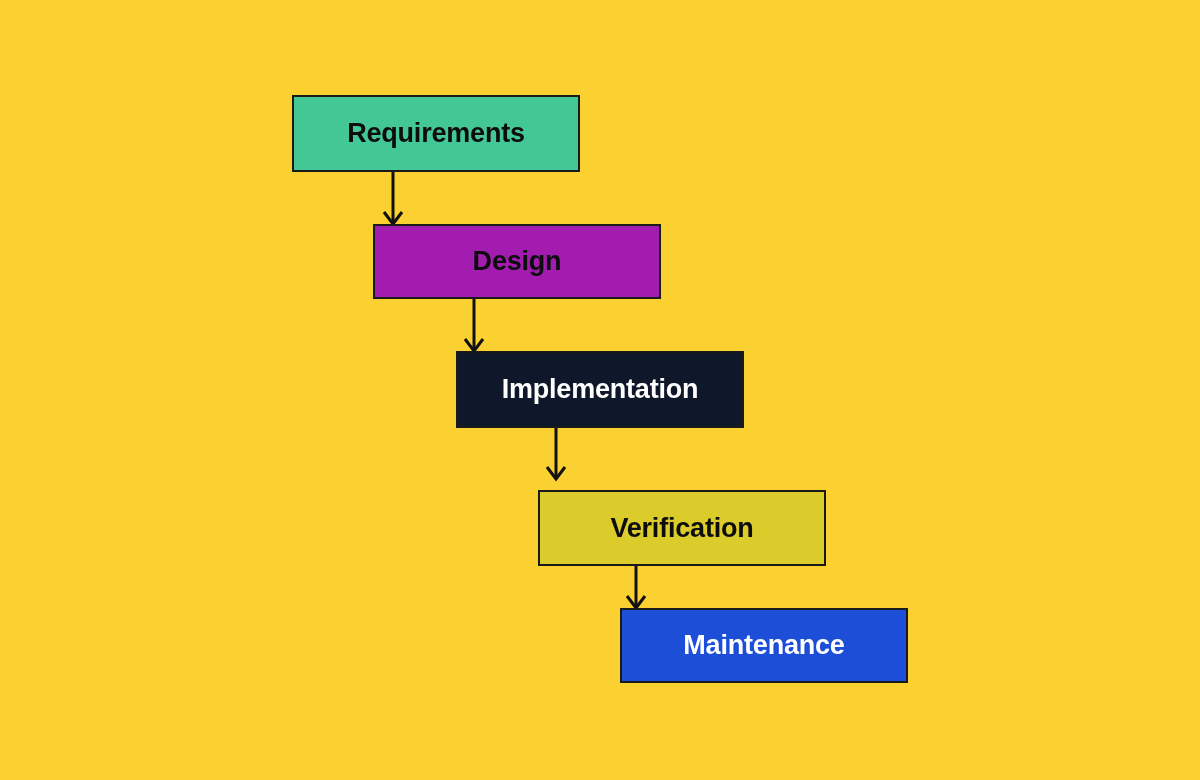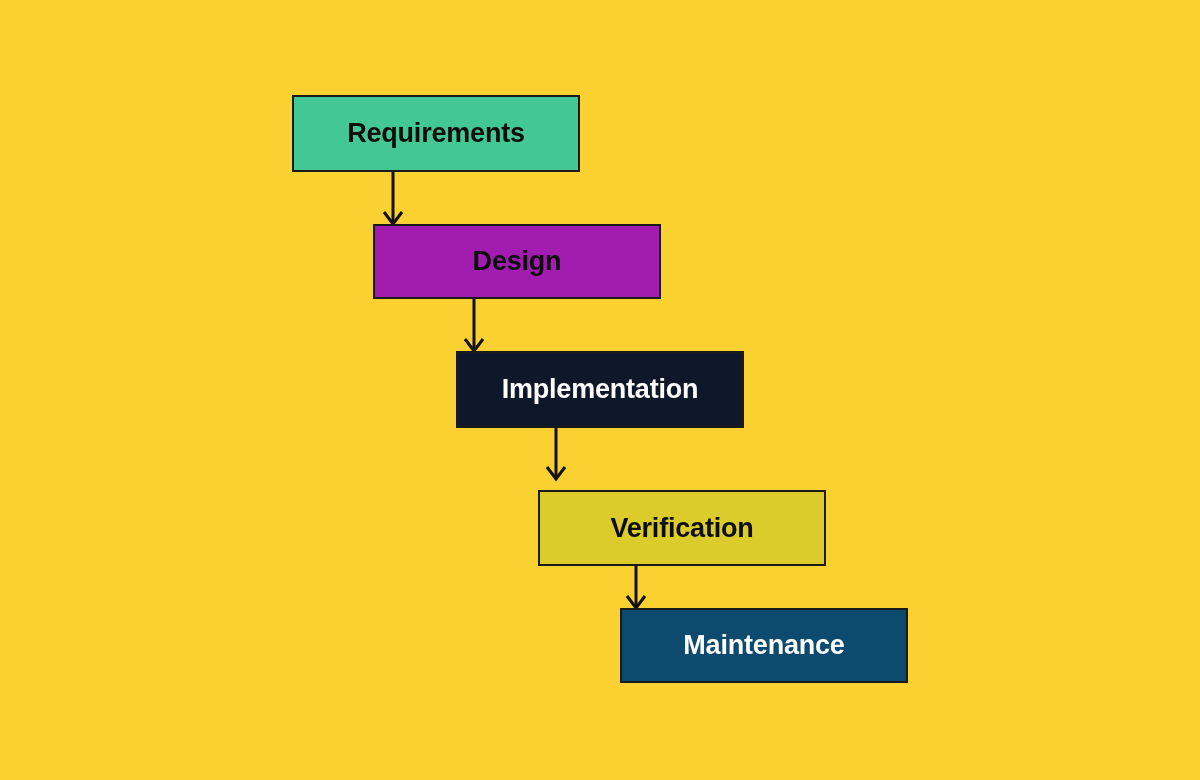--- a/index.html
+++ b/index.html
@@ -87,18 +87,18 @@
       </div>
       <div class="node" style="left: 373px; top: 224px; width: 288px; height: 75px; background: #a21caf; color: rgb(13, 13, 13); border-color: rgb(26, 26, 26);">
         <span class="node-label">Design</span>
       </div>
       <div class="node" style="left: 456px; top: 351px; width: 288px; height: 77px; background: #0f172a; color: rgb(255, 255, 255); border-color: rgb(26, 26, 26);">
         <span class="node-label">Implementation</span>
       </div>
       <div class="node" style="left: 538px; top: 479px; width: 288px; height: 76px; background: rgb(219, 203, 43); color: rgb(13, 13, 13); border-color: rgb(26, 26, 26); margin-top: 11px;">
         <span class="node-label">Verification</span>
       </div>
-      <div class="node" style="left: 620px; top: 608px; width: 288px; height: 75px; background: #0c4a6e; color: rgb(255, 255, 255); border-color: rgb(26, 26, 26);">
+      <div class="node" style="left: 620px; top: 608px; width: 288px; height: 75px; background: #1d4ed8; color: rgb(255, 255, 255); border-color: rgb(26, 26, 26);">
         <span class="node-label">Maintenance</span>
       </div>
     </div>
 
 </div>
 
 </body></html>

